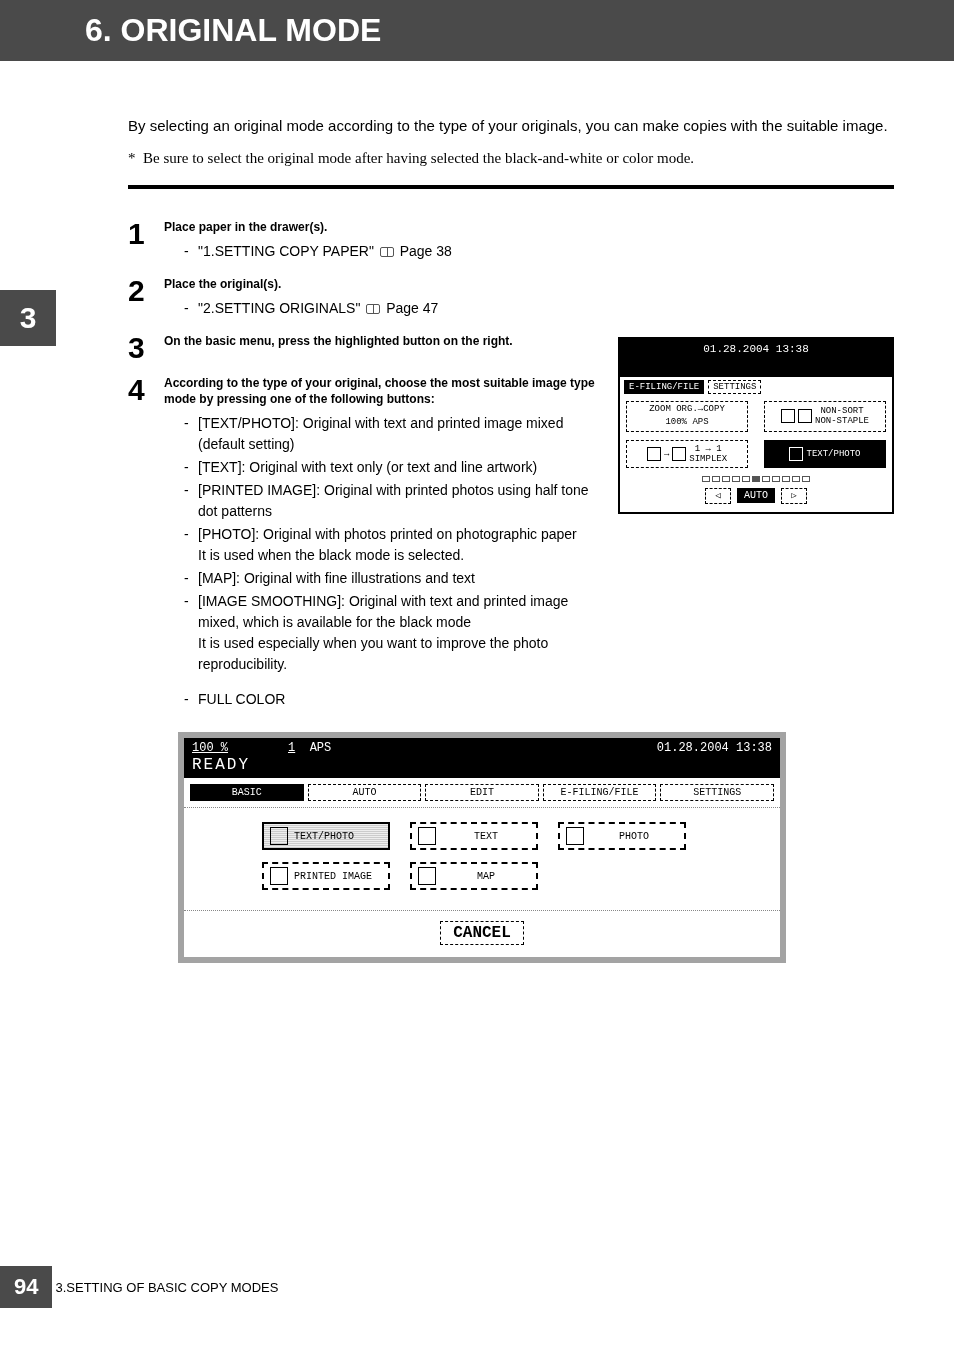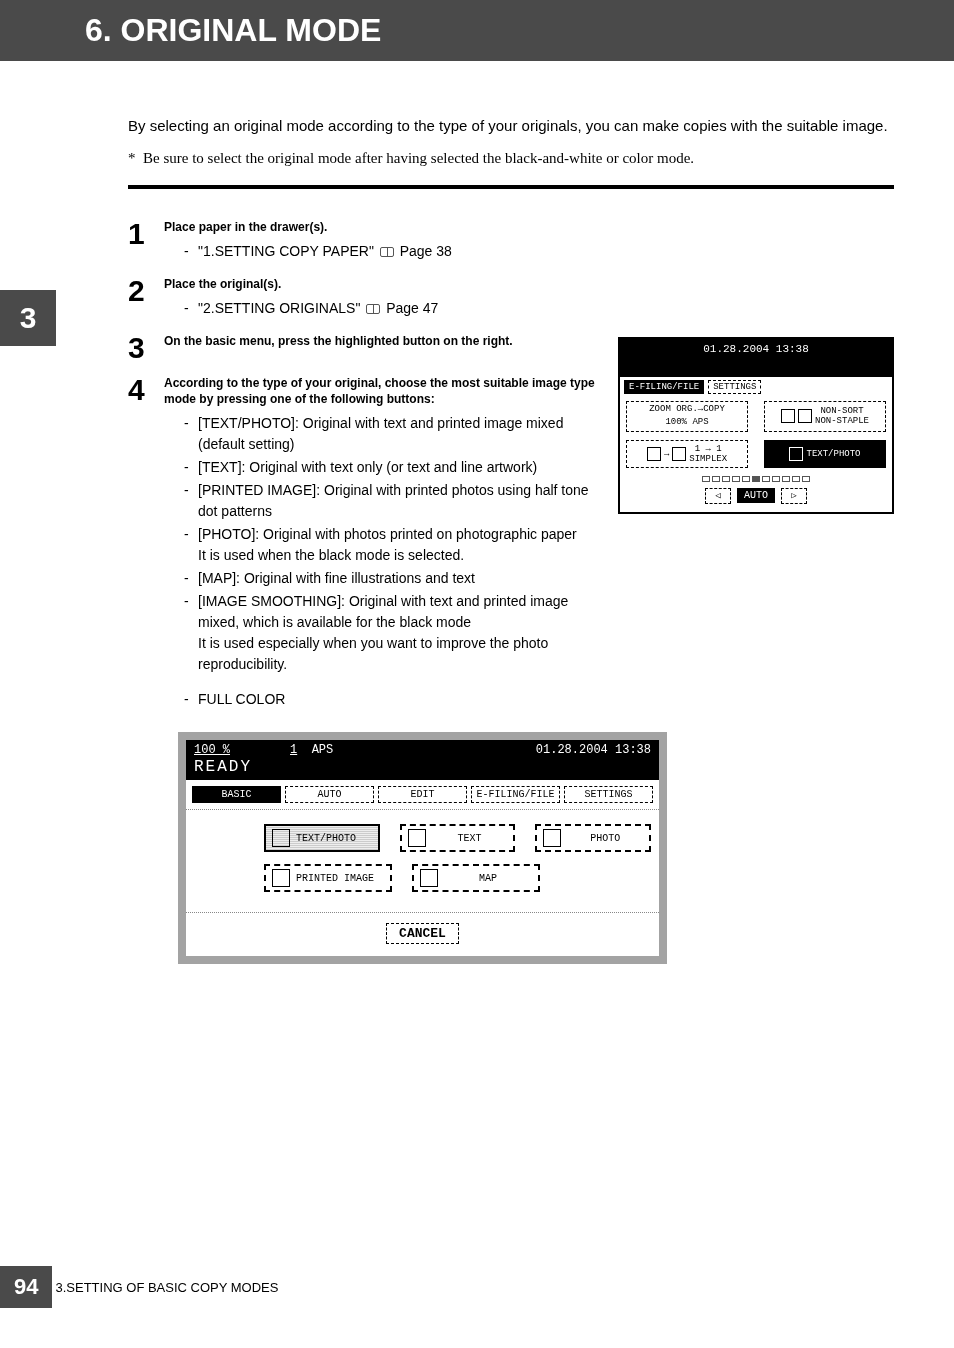--- a/index.html
+++ b/index.html
@@ -215,22 +215,22 @@
     gap:2px;
     padding-top:4px;
   }
   .sm-dot{
     width:8px;height:6px;border:1px solid #555;
   }
   .sm-dot.mid{background:#555;}
 
   
   .panel-lg {
-    width: 489px;
-    border: 8px solid #a3a3a3;
+    width: 608px;
+    border: 6px solid #a3a3a3;
     font-family: "Courier New", monospace;
     font-size: 11px;
     margin-left: 50px;
     margin-top: 8px;
   }
   .lg-header {
     background: #000;
     color: #fff;
     padding: 3px 8px 1px;
     display: flex;
@@ -299,21 +299,21 @@
   }
   .lg-footer {
     border-top: 1px dotted #888;
     padding: 10px 0 12px;
     display: flex;
     justify-content: center;
   }
   .lg-cancel {
     border: 1px dashed #000;
     padding: 2px 12px;
-    font-size: 13px;
+    font-size: 16px;
     font-weight: bold;
   }
 
   .footer {
     position: absolute;
     bottom: 40px;
     left: 0;
     display: flex;
     align-items: center;
     gap: 3px;

